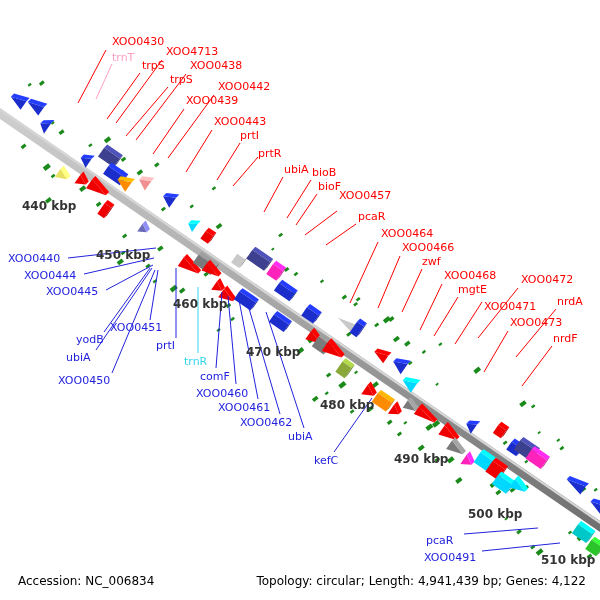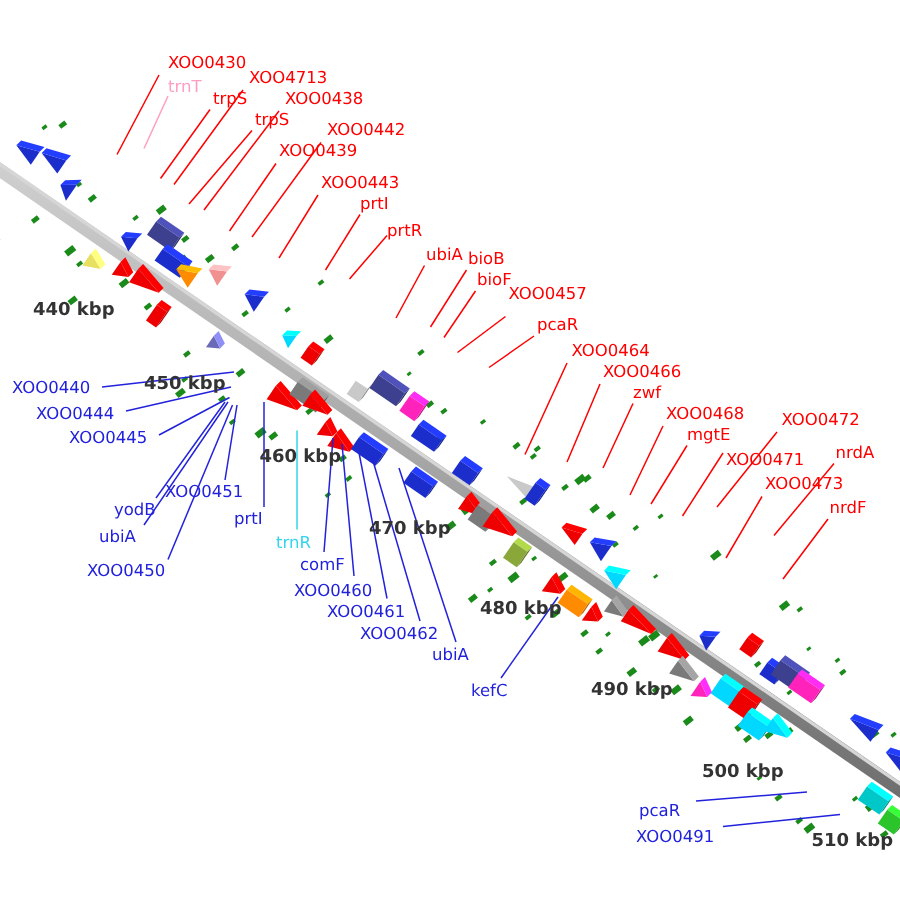--- a/index.html
+++ b/index.html
@@ -539,14 +539,18 @@
       <div class="scale" style="left: 22px; top: 199px;">440 kbp</div>
       <div class="scale" style="left: 96px; top: 248px;">450 kbp</div>
       <div class="scale" style="left: 173px; top: 297px;">460 kbp</div>
       <div class="scale" style="left: 246px; top: 345px;">470 kbp</div>
       <div class="scale" style="left: 320px; top: 398px;">480 kbp</div>
       <div class="scale" style="left: 394px; top: 452px;">490 kbp</div>
       <div class="scale" style="left: 468px; top: 507px;">500 kbp</div>
       <div class="scale" style="left: 541px; top: 553px;">510 kbp</div>
     </div>
 
+  <div class="footer">
+    <div class="acc">Accession: NC_006834</div>
+    <div class="topo">Topology: circular; Length: 4,941,439 bp; Genes: 4,122</div>
+  </div>
 
 </div>
 
 </body></html>

